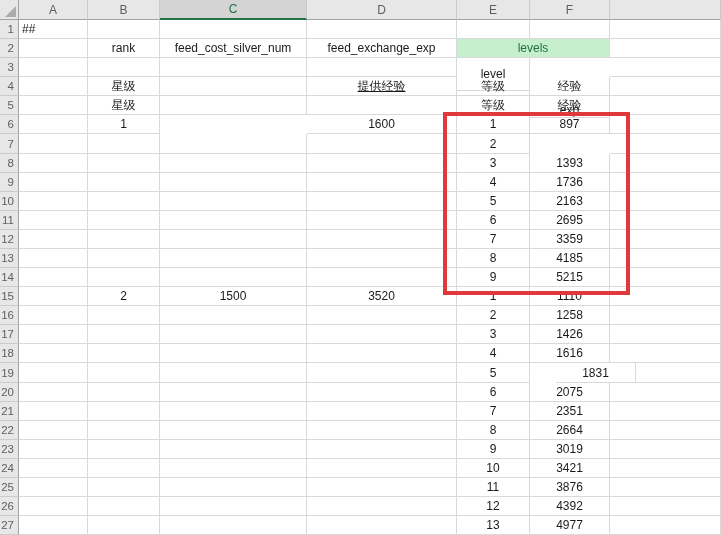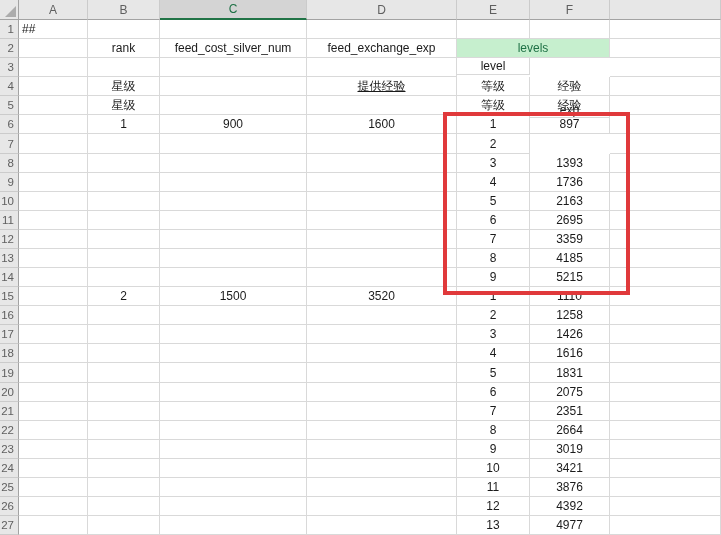--- a/index.html
+++ b/index.html
@@ -83,40 +83,39 @@
     <div class="cell" style="left: 19px; top: 39px; width: 69px; height: 19px;"></div>
     <div class="cell" style="left: 88px; top: 39px; width: 72px; height: 19px;">rank</div>
     <div class="cell" style="left: 160px; top: 39px; width: 147px; height: 19px;">feed_cost_silver_num</div>
     <div class="cell" style="left: 307px; top: 39px; width: 150px; height: 19px;">feed_exchange_exp</div>
     <div class="cell good" style="left: 457px; top: 39px; width: 153px; height: 19px;">levels</div>
     <div class="cell" style="left: 610px; top: 39px; width: 111px; height: 19px;"></div>
     <div class="cell" style="left: 19px; top: 58px; width: 69px; height: 19px;"></div>
     <div class="cell" style="left: 88px; top: 58px; width: 72px; height: 19px;"></div>
     <div class="cell" style="left: 160px; top: 58px; width: 147px; height: 19px;"></div>
     <div class="cell" style="left: 307px; top: 58px; width: 150px; height: 19px;"></div>
-    <div class="cell" style="left: 457px; top: 58px; width: 73px; height: 17px;">level</div>
+    <div class="cell" style="left: 457px; top: 58px; width: 73px; height: 33px;">level</div>
     <div class="cell" style="left: 530px; top: 58px; width: 80px; height: 15px; margin-top: 45px;">exp</div>
     <div class="cell" style="left: 610px; top: 58px; width: 111px; height: 19px;"></div>
     <div class="cell" style="left: 19px; top: 77px; width: 69px; height: 19px;"></div>
     <div class="cell" style="left: 88px; top: 77px; width: 72px; height: 19px;">星级</div>
     <div class="cell" style="left: 160px; top: 77px; width: 147px; height: 19px;"></div>
     <div class="cell" style="left: 307px; top: 77px; width: 150px; height: 19px; text-decoration: underline;">提供经验</div>
     <div class="cell" style="left: 457px; top: 77px; width: 73px; height: 19px;">等级</div>
     <div class="cell" style="left: 530px; top: 77px; width: 80px; height: 19px;">经验</div>
     <div class="cell" style="left: 610px; top: 77px; width: 111px; height: 19px;"></div>
     <div class="cell" style="left: 19px; top: 96px; width: 69px; height: 19px;"></div>
     <div class="cell" style="left: 88px; top: 96px; width: 72px; height: 19px;">星级</div>
     <div class="cell" style="left: 160px; top: 96px; width: 147px; height: 19px;"></div>
     <div class="cell" style="left: 307px; top: 96px; width: 150px; height: 19px;"></div>
     <div class="cell" style="left: 457px; top: 96px; width: 73px; height: 19px;">等级</div>
     <div class="cell" style="left: 530px; top: 96px; width: 80px; height: 19px;">经验</div>
     <div class="cell" style="left: 610px; top: 96px; width: 111px; height: 19px;"></div>
     <div class="cell" style="left: 19px; top: 115px; width: 69px; height: 19px;"></div>
     <div class="cell" style="left: 88px; top: 115px; width: 72px; height: 19px;">1</div>
-    <div class="cell" style="left: 160px; top: 115px; width: 147px; height: 19px;">900</div>
     <div class="cell" style="left: 307px; top: 115px; width: 150px; height: 19px;">1600</div>
     <div class="cell" style="left: 457px; top: 115px; width: 73px; height: 19px;">1</div>
     <div class="cell" style="left: 530px; top: 115px; width: 80px; height: 19px;">897</div>
     <div class="cell" style="left: 610px; top: 115px; width: 111px; height: 19px;"></div>
     <div class="cell" style="left: 19px; top: 134px; width: 69px; height: 20px;"></div>
     <div class="cell" style="left: 88px; top: 134px; width: 72px; height: 20px;"></div>
     <div class="cell" style="left: 160px; top: 134px; width: 147px; height: 20px;"></div>
     <div class="cell" style="left: 307px; top: 134px; width: 150px; height: 20px;"></div>
     <div class="cell" style="left: 457px; top: 134px; width: 73px; height: 20px;">2</div>
     <div class="cell" style="left: 610px; top: 134px; width: 111px; height: 20px;"></div>
@@ -195,21 +194,21 @@
     <div class="cell" style="left: 160px; top: 344px; width: 147px; height: 19px;"></div>
     <div class="cell" style="left: 307px; top: 344px; width: 150px; height: 19px;"></div>
     <div class="cell" style="left: 457px; top: 344px; width: 73px; height: 19px;">4</div>
     <div class="cell" style="left: 530px; top: 344px; width: 80px; height: 19px;">1616</div>
     <div class="cell" style="left: 610px; top: 344px; width: 111px; height: 19px;"></div>
     <div class="cell" style="left: 19px; top: 363px; width: 69px; height: 20px;"></div>
     <div class="cell" style="left: 88px; top: 363px; width: 72px; height: 20px;"></div>
     <div class="cell" style="left: 160px; top: 363px; width: 147px; height: 20px;"></div>
     <div class="cell" style="left: 307px; top: 363px; width: 150px; height: 20px;"></div>
     <div class="cell" style="left: 457px; top: 363px; width: 73px; height: 20px;">5</div>
-    <div class="cell" style="left: 530px; top: 363px; width: 80px; height: 20px; text-align: right;">1831</div>
+    <div class="cell" style="left: 556px; top: 363px; width: 80px; height: 20px; text-align: right;">1831</div>
     <div class="cell" style="left: 610px; top: 363px; width: 111px; height: 20px;"></div>
     <div class="cell" style="left: 19px; top: 383px; width: 69px; height: 19px;"></div>
     <div class="cell" style="left: 88px; top: 383px; width: 72px; height: 19px;"></div>
     <div class="cell" style="left: 160px; top: 383px; width: 147px; height: 19px;"></div>
     <div class="cell" style="left: 307px; top: 383px; width: 150px; height: 19px;"></div>
     <div class="cell" style="left: 457px; top: 383px; width: 73px; height: 19px;">6</div>
     <div class="cell" style="left: 530px; top: 383px; width: 80px; height: 19px;">2075</div>
     <div class="cell" style="left: 610px; top: 383px; width: 111px; height: 19px;"></div>
     <div class="cell" style="left: 19px; top: 402px; width: 69px; height: 19px;"></div>
     <div class="cell" style="left: 88px; top: 402px; width: 72px; height: 19px;"></div>

